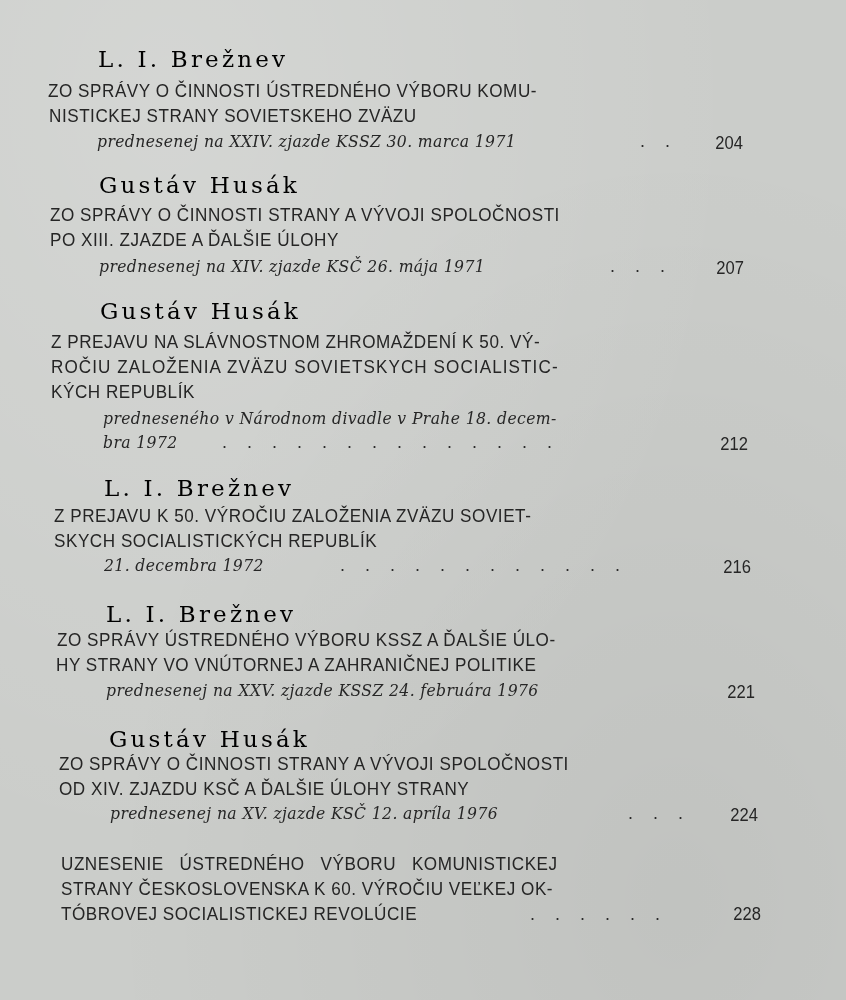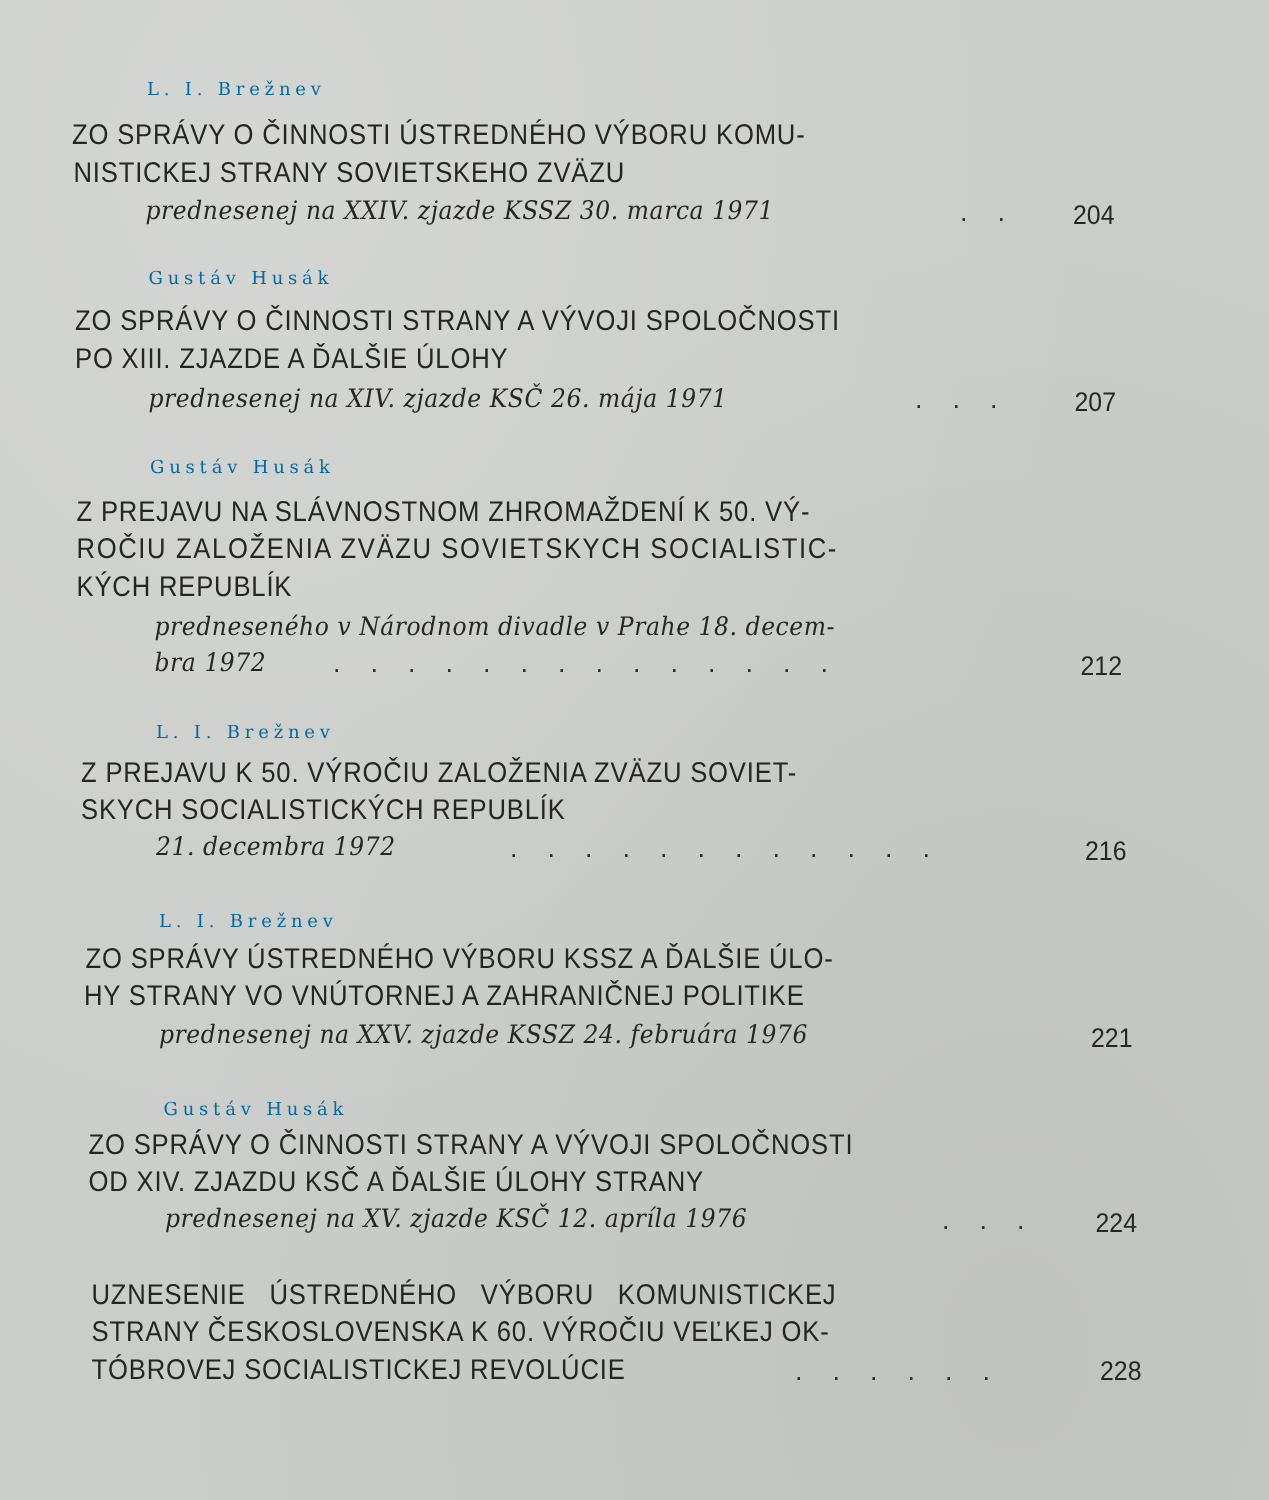--- a/index.html
+++ b/index.html
@@ -14,23 +14,23 @@
     }
     .page { position: absolute; left: 0; top: 0; width: 846px; height: 1000px; }
     .line {
       position: absolute;
       white-space: nowrap;
       line-height: 24px;
       height: 24px;
     }
     .author {
       font-family: "DejaVu Serif", serif;
-      font-size: 12px;
+      font-size: 23px;
       letter-spacing: 3.2px;
-      color: #0369a1;
+      color: #000000;
     }
     .title {
       font-family: "Liberation Sans", sans-serif;
       font-size: 19px;
       letter-spacing: 0.6px;
       transform: scaleX(0.9);
       transform-origin: left center;
       color: #252525;
     }
     .title.wide { letter-spacing: 1.2px; }

